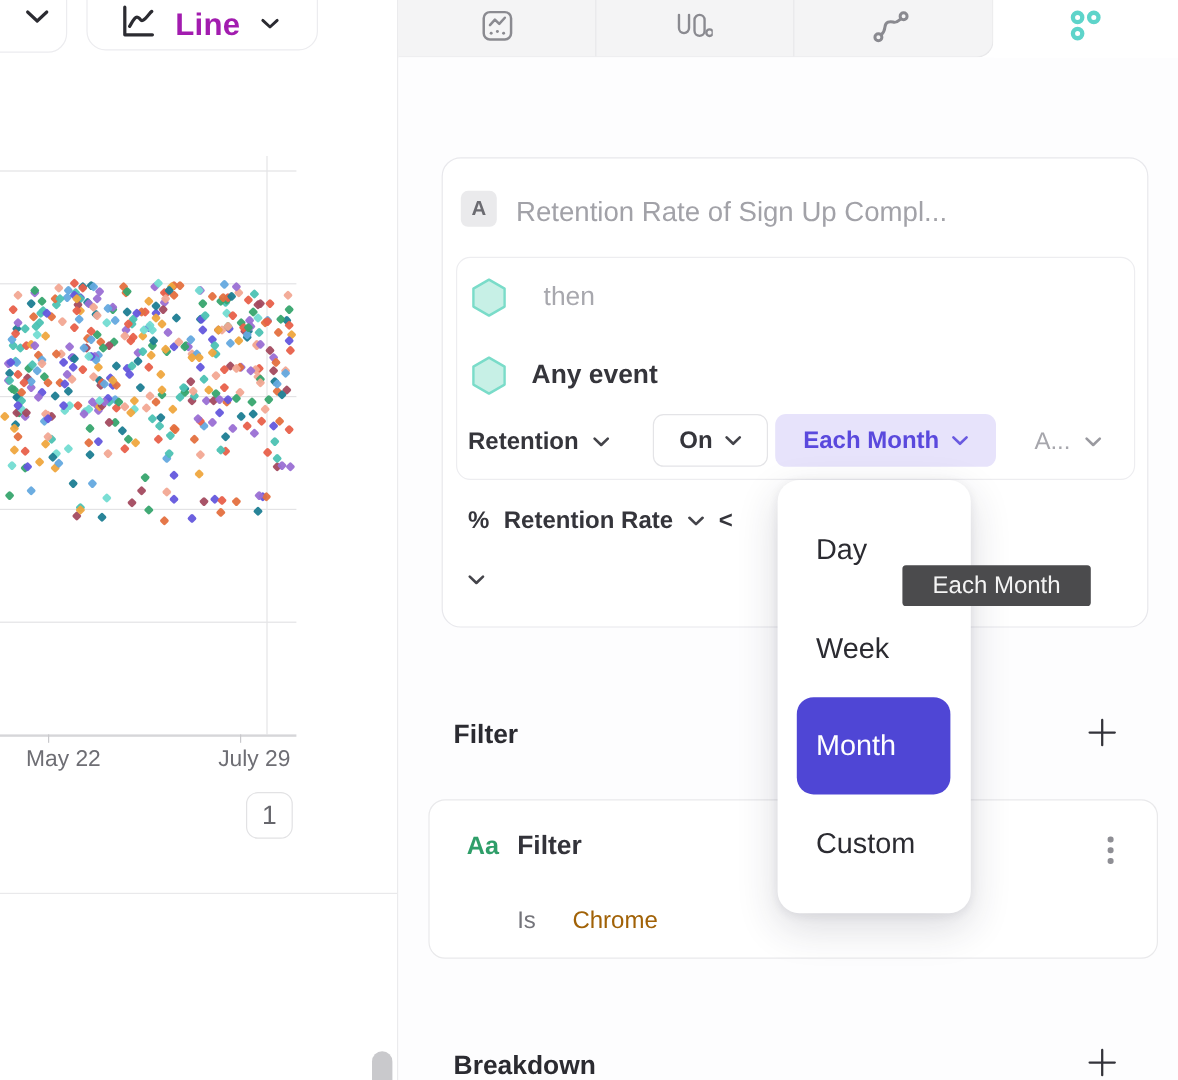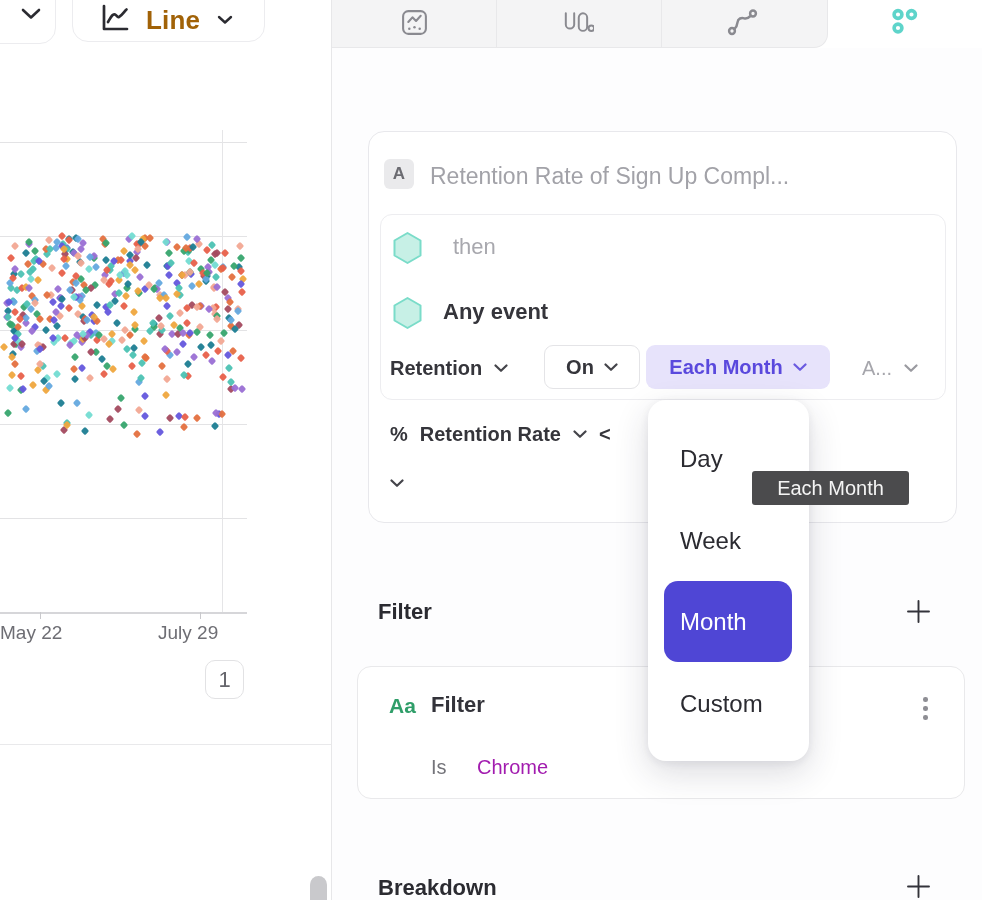--- a/index.html
+++ b/index.html
@@ -2,28 +2,28 @@
 <html style="--accent: #4f46d5; --chip-bg: #e7e3fb; --chip-text: #5a49dd; --teal-icon: #5ed4ca; --hex-fill: #c7f0e6; --hex-stroke: #7adcc9; --tooltip-bg: #4b4b4d; --green-prop: #2f9e69;"><head>
 <meta charset="utf-8">
 <style>
   * { box-sizing: border-box; margin: 0; padding: 0; }
   body { background:#fff; font-family:"Liberation Sans", sans-serif; }
   .screen { position:relative; width:982px; height:900px; background:#fff; overflow:hidden; color:#35353b; }
   .abs { position:absolute; }
 
   
   .tool-btn { position:absolute; background:#fff; border:1.5px solid #ececef; border-radius:16px; display:flex; align-items:center; }
-  .line-btn-label { font-size:26px; font-weight:700; color:#a16207; letter-spacing:.2px; }
+  .line-btn-label { font-size:26px; font-weight:700; color:#a21caf; letter-spacing:.2px; }
 
   
   .hline { position:absolute; height:1px; background:#e3e3e5; left:0; width:247px; }
   .vline { position:absolute; width:1px; background:#e5e5e7; }
   .axis  { position:absolute; height:1.5px; background:#d6d6d9; left:0; width:247px; }
   .tick  { position:absolute; width:1px; height:7px; background:#c9c9cc; }
-  .xlabel{ position:absolute; width:84px; text-align:left; font-size:19px; color:#6e6e74; }
+  .xlabel{ position:absolute; width:84px; text-align:right; font-size:19px; color:#6e6e74; }
   .dot   { position:absolute; width:6px; height:6px; border-radius:1.5px; transform:rotate(45deg); opacity:.95; }
   .page-badge { position:absolute; width:39px; height:39px; border:1.5px solid #e2e2e4; border-radius:10px; background:#fff;
     display:flex; align-items:center; justify-content:center; font-size:22px; color:#66666c; }
   .scroll-thumb { position:absolute; width:17px; height:42px; border-radius:9px; background:#c9c9cc; }
 
   
   .tabbar-gray { position:absolute; left:332px; top:0; width:496px; height:48px; background:#f4f4f5;
     border:1px solid #e8e8ea; border-top:none; border-left:none; border-bottom-right-radius:14px; }
   .tab-sep { position:absolute; top:0; width:1px; height:47px; background:#e8e8ea; }
   .tab { position:absolute; top:0; height:48px; width:160px; display:flex; align-items:center; justify-content:center; color:#8a8a90; }
@@ -51,21 +51,21 @@
     display:flex; align-items:center; color:#fff; font-size:24px; font-weight:500; padding-left:16px; }
 
   .tooltip { position:absolute; left:752px; top:471px; width:157px; height:34px; background:var(--tooltip-bg,#4b4b4d); border-radius:3px;
     display:flex; align-items:center; justify-content:center; color:#f4f4f4; font-size:20px; z-index:30; }
 
   .section-h { position:absolute; font-size:22px; font-weight:700; color:#2b2b31; }
   .plus-btn { position:absolute; width:28px; height:28px; display:flex; align-items:center; justify-content:center; color:#33333a; }
   .prop-type { font-size:21px; font-weight:700; color:var(--green-prop,#2f9e69); }
   .prop-name { font-size:22px; font-weight:700; color:#33333a; }
   .op-text { font-size:20px; color:#74747a; }
-  .val-text { font-size:20px; color:#a21caf; }
+  .val-text { font-size:20px; color:#a16207; }
   .kebab { position:absolute; display:flex; flex-direction:column; gap:4.5px; padding:6px; }
   .kebab i { width:4.5px; height:4.5px; border-radius:50%; background:#8e8e94; }
   .chev { display:inline-flex; }
 </style>
 </head>
 <body>
 
 <div class="screen">
 
   <section>

